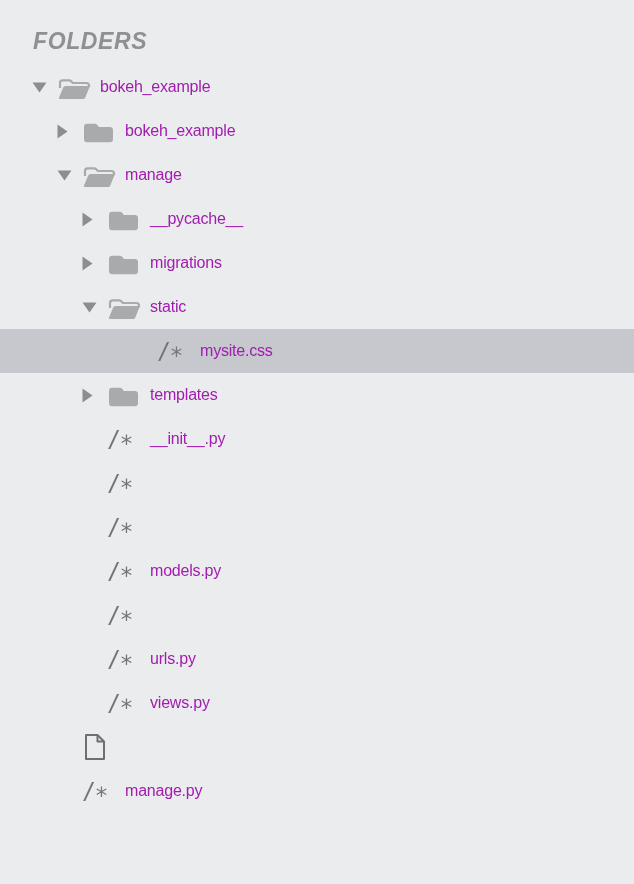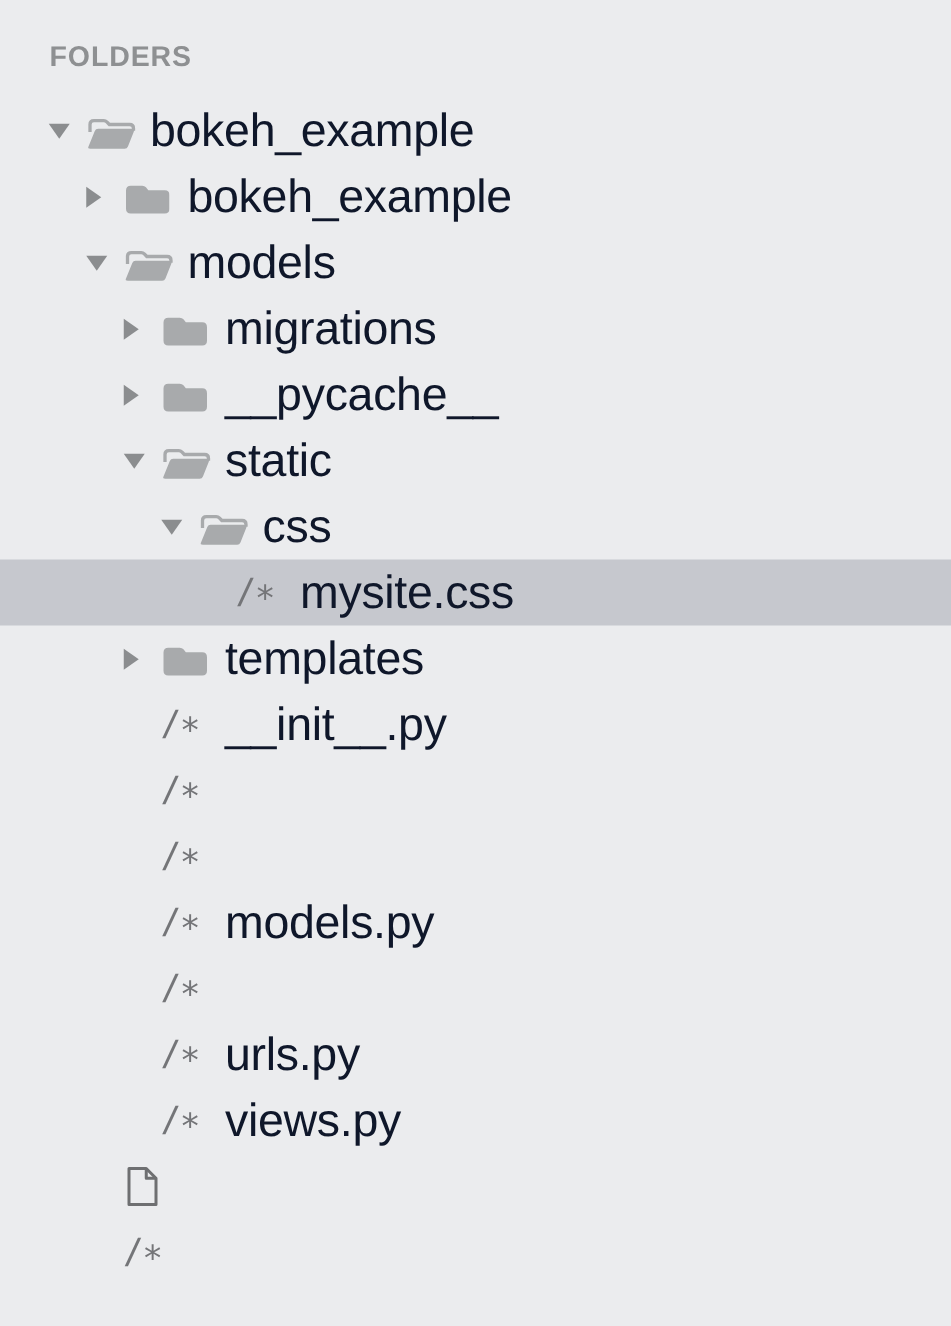--- a/index.html
+++ b/index.html
@@ -16,25 +16,26 @@
   .sidebar {
     position: relative;
     width: 634px;
     height: 884px;
     background: #EBECEE;
   }
   .folders-header {
     position: absolute;
     top: 28px;
     left: 33px;
-    font-size: 19px;
+    font-size: 23px;
     font-weight: bold;
     letter-spacing: 0.6px;
     color: #8E9092;
     user-select: none;
+    font-style: italic;
   }
   .tree {
     position: absolute;
     top: 65px;
     left: 0;
     right: 0;
   }
   .row {
     height: 44px;
     display: flex;
@@ -42,22 +43,22 @@
     cursor: default;
     white-space: pre;
   }
   .row.selected {
     background: #C6C8CE;
   }
   .indent      { flex: none; height: 100%; }
   .disclosure  { flex: none; width: 25px; display: flex; align-items: center; }
   .iconbox     { flex: none; width: 43px; display: flex; align-items: center; }
   .label {
-    font-size: 31px;
-    color: #0f172a;
+    font-size: 16px;
+    color: #a21caf;
     letter-spacing: -0.2px;
   }
   .src-glyph {
     font-family: "DejaVu Sans Mono", monospace;
     font-size: 23px;
     color: #747578;
     letter-spacing: -1px;
   }
   svg { display: block; }
 </style>
@@ -76,55 +77,49 @@
       <div class="row"><span class="indent" style="width: 57px;"></span><span class="disclosure"><svg width="11" height="15" viewBox="0 0 11 15">
             <polygon points="0.5,0.5 10.5,7.5 0.5,14.5" fill="#8B8D8F"></polygon>
           </svg></span><span class="iconbox"><svg width="31" height="25" viewBox="0 0 31 25">
             <path d="M2 8 q0 -3.2 3.2 -3.2 h7.6 q1.6 0 2.5 1.1 l1.6 2 h10.9 q3.2 0 3.2 3.2 v9 q0 3.2 -3.2 3.2 H5.2 q-3.2 0 -3.2 -3.2 z" fill="#A8AAAC"></path>
           </svg></span><span class="label">bokeh_example</span></div>
       <div class="row"><span class="indent" style="width: 57px;"></span><span class="disclosure"><svg width="15" height="11" viewBox="0 0 15 11">
             <polygon points="0.5,0.5 14.5,0.5 7.5,10.5" fill="#8B8D8F"></polygon>
           </svg></span><span class="iconbox"><svg width="34" height="26" viewBox="0 0 34 26">
             <path d="M3 14 V9 q0 -2.6 2.6 -2.6 h6.6 q1.2 0 2 .8 l1.7 1.8 h13.5 q2.6 0 2.6 2.6 v1.6" fill="none" stroke="#A8AAAC" stroke-width="2.2" stroke-linejoin="round"></path>
             <path d="M2 23.6 L6.2 13.4 q0.6 -1.5 2.2 -1.5 h22.5 q2.1 0 1.3 1.9 L28.3 23.6 q-0.6 1.5 -2.2 1.5 H3.3 q-2.1 0 -1.3 -1.5 z" fill="#A8AAAC"></path>
-          </svg></span><span class="label">models</span></div>
+          </svg></span><span class="label">manage</span></div>
+      <div class="row"><span class="indent" style="width: 82px;"></span><span class="disclosure"><svg width="11" height="15" viewBox="0 0 11 15">
+            <polygon points="0.5,0.5 10.5,7.5 0.5,14.5" fill="#8B8D8F"></polygon>
+          </svg></span><span class="iconbox"><svg width="31" height="25" viewBox="0 0 31 25">
+            <path d="M2 8 q0 -3.2 3.2 -3.2 h7.6 q1.6 0 2.5 1.1 l1.6 2 h10.9 q3.2 0 3.2 3.2 v9 q0 3.2 -3.2 3.2 H5.2 q-3.2 0 -3.2 -3.2 z" fill="#A8AAAC"></path>
+          </svg></span><span class="label">__pycache__</span></div>
       <div class="row"><span class="indent" style="width: 82px;"></span><span class="disclosure"><svg width="11" height="15" viewBox="0 0 11 15">
             <polygon points="0.5,0.5 10.5,7.5 0.5,14.5" fill="#8B8D8F"></polygon>
           </svg></span><span class="iconbox"><svg width="31" height="25" viewBox="0 0 31 25">
             <path d="M2 8 q0 -3.2 3.2 -3.2 h7.6 q1.6 0 2.5 1.1 l1.6 2 h10.9 q3.2 0 3.2 3.2 v9 q0 3.2 -3.2 3.2 H5.2 q-3.2 0 -3.2 -3.2 z" fill="#A8AAAC"></path>
           </svg></span><span class="label">migrations</span></div>
-      <div class="row"><span class="indent" style="width: 82px;"></span><span class="disclosure"><svg width="11" height="15" viewBox="0 0 11 15">
-            <polygon points="0.5,0.5 10.5,7.5 0.5,14.5" fill="#8B8D8F"></polygon>
-          </svg></span><span class="iconbox"><svg width="31" height="25" viewBox="0 0 31 25">
-            <path d="M2 8 q0 -3.2 3.2 -3.2 h7.6 q1.6 0 2.5 1.1 l1.6 2 h10.9 q3.2 0 3.2 3.2 v9 q0 3.2 -3.2 3.2 H5.2 q-3.2 0 -3.2 -3.2 z" fill="#A8AAAC"></path>
-          </svg></span><span class="label">__pycache__</span></div>
       <div class="row"><span class="indent" style="width: 82px;"></span><span class="disclosure"><svg width="15" height="11" viewBox="0 0 15 11">
             <polygon points="0.5,0.5 14.5,0.5 7.5,10.5" fill="#8B8D8F"></polygon>
           </svg></span><span class="iconbox"><svg width="34" height="26" viewBox="0 0 34 26">
             <path d="M3 14 V9 q0 -2.6 2.6 -2.6 h6.6 q1.2 0 2 .8 l1.7 1.8 h13.5 q2.6 0 2.6 2.6 v1.6" fill="none" stroke="#A8AAAC" stroke-width="2.2" stroke-linejoin="round"></path>
             <path d="M2 23.6 L6.2 13.4 q0.6 -1.5 2.2 -1.5 h22.5 q2.1 0 1.3 1.9 L28.3 23.6 q-0.6 1.5 -2.2 1.5 H3.3 q-2.1 0 -1.3 -1.5 z" fill="#A8AAAC"></path>
           </svg></span><span class="label">static</span></div>
-      <div class="row"><span class="indent" style="width: 107px;"></span><span class="disclosure"><svg width="15" height="11" viewBox="0 0 15 11">
-            <polygon points="0.5,0.5 14.5,0.5 7.5,10.5" fill="#8B8D8F"></polygon>
-          </svg></span><span class="iconbox"><svg width="34" height="26" viewBox="0 0 34 26">
-            <path d="M3 14 V9 q0 -2.6 2.6 -2.6 h6.6 q1.2 0 2 .8 l1.7 1.8 h13.5 q2.6 0 2.6 2.6 v1.6" fill="none" stroke="#A8AAAC" stroke-width="2.2" stroke-linejoin="round"></path>
-            <path d="M2 23.6 L6.2 13.4 q0.6 -1.5 2.2 -1.5 h22.5 q2.1 0 1.3 1.9 L28.3 23.6 q-0.6 1.5 -2.2 1.5 H3.3 q-2.1 0 -1.3 -1.5 z" fill="#A8AAAC"></path>
-          </svg></span><span class="label">css</span></div>
       <div class="row selected" style="background: rgb(198, 200, 206);"><span class="indent" style="width: 132px;"></span><span class="disclosure"></span><span class="iconbox"><span class="src-glyph">/∗</span></span><span class="label">mysite.css</span></div>
       <div class="row"><span class="indent" style="width: 82px;"></span><span class="disclosure"><svg width="11" height="15" viewBox="0 0 11 15">
             <polygon points="0.5,0.5 10.5,7.5 0.5,14.5" fill="#8B8D8F"></polygon>
           </svg></span><span class="iconbox"><svg width="31" height="25" viewBox="0 0 31 25">
             <path d="M2 8 q0 -3.2 3.2 -3.2 h7.6 q1.6 0 2.5 1.1 l1.6 2 h10.9 q3.2 0 3.2 3.2 v9 q0 3.2 -3.2 3.2 H5.2 q-3.2 0 -3.2 -3.2 z" fill="#A8AAAC"></path>
           </svg></span><span class="label">templates</span></div>
       <div class="row"><span class="indent" style="width: 82px;"></span><span class="disclosure"></span><span class="iconbox"><span class="src-glyph">/∗</span></span><span class="label">__init__.py</span></div>
       <div class="row"><span class="indent" style="width: 82px;"></span><span class="disclosure"></span><span class="iconbox"><span class="src-glyph">/∗</span></span></div>
       <div class="row"><span class="indent" style="width: 82px;"></span><span class="disclosure"></span><span class="iconbox"><span class="src-glyph">/∗</span></span></div>
       <div class="row"><span class="indent" style="width: 82px;"></span><span class="disclosure"></span><span class="iconbox"><span class="src-glyph">/∗</span></span><span class="label">models.py</span></div>
       <div class="row"><span class="indent" style="width: 82px;"></span><span class="disclosure"></span><span class="iconbox"><span class="src-glyph">/∗</span></span></div>
       <div class="row"><span class="indent" style="width: 82px;"></span><span class="disclosure"></span><span class="iconbox"><span class="src-glyph">/∗</span></span><span class="label">urls.py</span></div>
       <div class="row"><span class="indent" style="width: 82px;"></span><span class="disclosure"></span><span class="iconbox"><span class="src-glyph">/∗</span></span><span class="label">views.py</span></div>
       <div class="row"><span class="indent" style="width: 57px;"></span><span class="disclosure"></span><span class="iconbox"><svg width="26" height="30" viewBox="0 0 26 30">
             <path d="M4 3 h11.5 L22 9.5 V27 H4 z" fill="none" stroke="#6E6F71" stroke-width="2" stroke-linejoin="round"></path>
             <path d="M15.5 3 v6.5 H22" fill="none" stroke="#6E6F71" stroke-width="2" stroke-linejoin="round"></path>
           </svg></span></div>
-      <div class="row"><span class="indent" style="width: 57px;"></span><span class="disclosure"></span><span class="iconbox"><span class="src-glyph">/∗</span></span></div>
+      <div class="row"><span class="indent" style="width: 57px;"></span><span class="disclosure"></span><span class="iconbox"><span class="src-glyph">/∗</span></span><span class="label">manage.py</span></div>
     </div>
 </div>
 
 </body></html>

